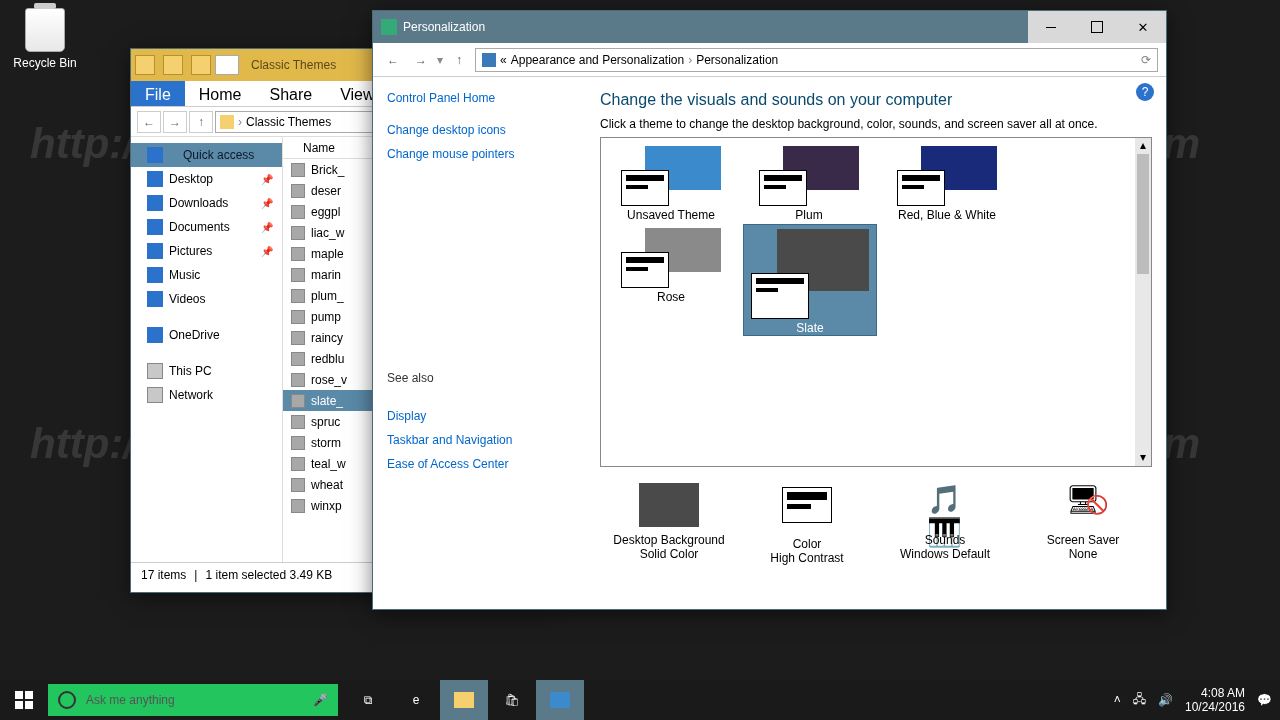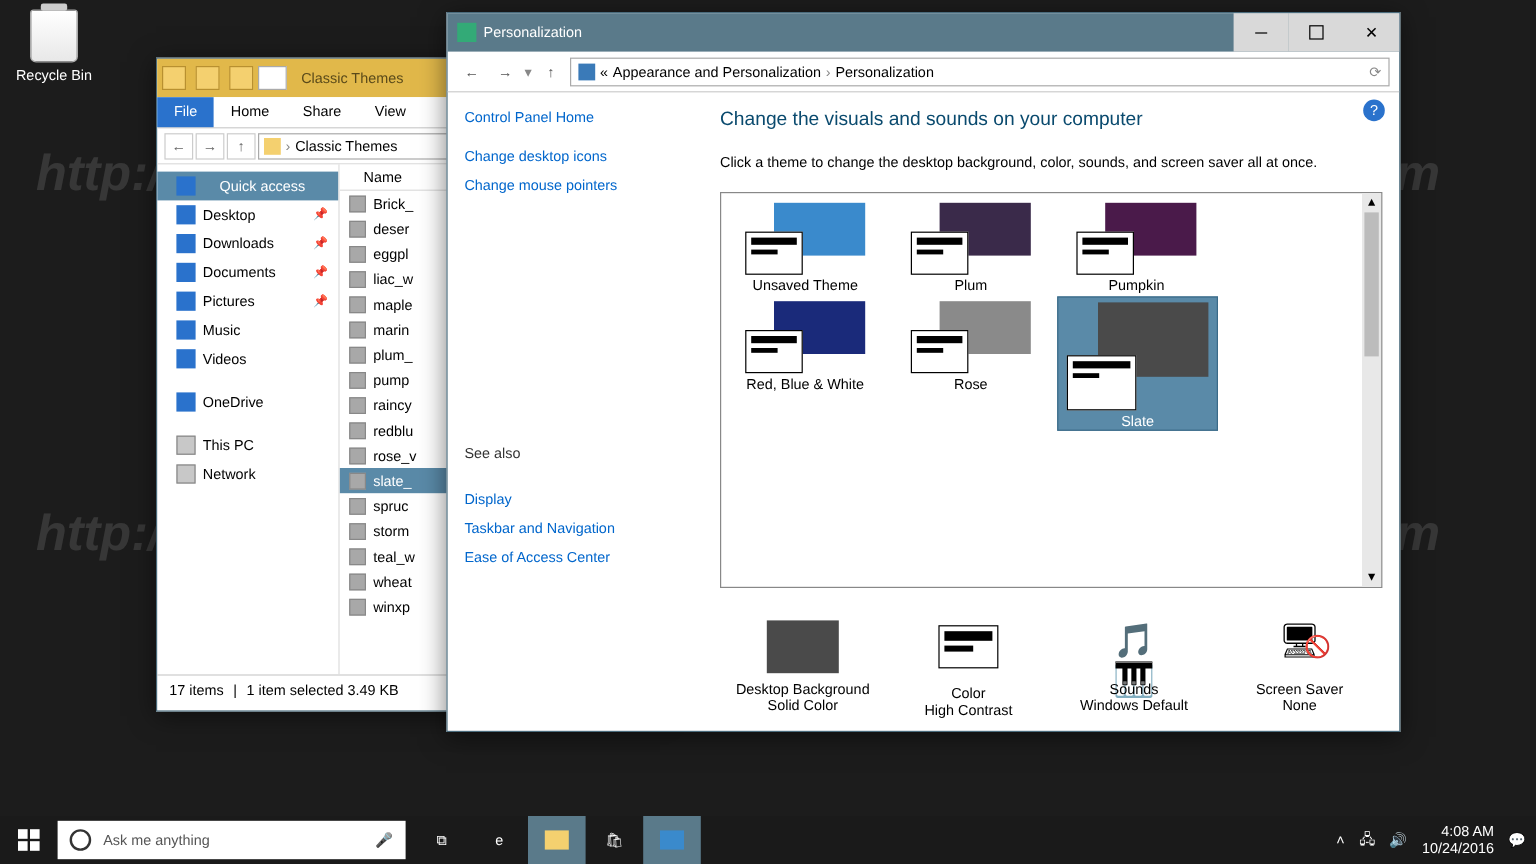--- a/index.html
+++ b/index.html
@@ -21,50 +21,50 @@
 .titlebar .wbtn.min::after{content:"";width:10px;border-top:1px solid #000;}
 .titlebar .wbtn.max::after{content:"";width:10px;height:10px;border:1px solid #000;}
 .titlebar .wbtn.close::after{content:"✕";font-size:13px;}
 
 
 .explorer { left:130px; top:48px; width:420px; height:545px; z-index:1; }
 .explorer .ribbon-top { height:32px; background:#e1b84a; display:flex; align-items:center; }
 .explorer .ribbon-top .icon-sq{width:20px;height:20px;background:#f4d06f;margin:0 4px;border:1px solid #b89030;}
 .explorer .ribbon-top .dropdown{width:24px;height:20px;background:#fff;border:1px solid #aaa;margin-right:12px;}
 .explorer .tabs { height:26px; background:#fff; border-bottom:1px solid #ccc; display:flex; }
-.explorer .tab{padding:5px 14px; font-size:12px;}
+.explorer .tab{padding:5px 14px; font-size:16px;}
 .explorer .tab.file{background:#2a72cc;color:#fff;}
 .explorer .addr { height:30px; display:flex; align-items:center; border-bottom:1px solid #ddd; padding:0 6px; }
 .explorer .addr .navbtn{width:24px;height:22px;border:1px solid #ccc;margin-right:2px;display:flex;align-items:center;justify-content:center;color:#666;}
 .explorer .addr .pathbox{flex:1;height:22px;border:1px solid #aaa;display:flex;align-items:center;padding:0 4px;gap:4px;}
 .explorer .body{display:flex;height:425px;}
 .explorer .sidebar{width:152px;border-right:1px solid #ddd;padding:6px 0;overflow:hidden;}
 .explorer .sb-item{height:24px;display:flex;align-items:center;padding-left:16px;gap:6px;}
-.explorer .sb-item.sel{background:#5a8aa8;color:#ffffff;gap:20px;}
+.explorer .sb-item.sel{background:#5a8aa8;color:#0f172a;gap:20px;}
 .explorer .sb-icon{width:16px;height:16px;background:#3a7ab8;display:inline-block;}
 .explorer .filelist{flex:1;overflow:hidden;}
 .explorer .listhdr{height:22px;border-bottom:1px solid #ddd;padding-left:20px;display:flex;align-items:center;background:#fff;}
 .explorer .row{height:21px;display:flex;align-items:center;padding-left:8px;gap:6px;}
 .explorer .row.sel{background:#5a8aa8;color:#fff;}
 .explorer .file-icon{width:14px;height:14px;background:#a8a8a8;border:1px solid #888;}
 .explorer .status{height:24px;border-top:1px solid #ccc;display:flex;align-items:center;padding:0 10px;gap:8px;font-size:11px;}
 
 
 .perso { left:372px; top:10px; width:795px; height:600px; z-index:2; }
 .perso .addrbar{height:34px;border-bottom:1px solid #ccc;display:flex;align-items:center;padding:0 8px;gap:4px;}
 .perso .addrbar .navbtn{width:24px;height:24px;display:flex;align-items:center;justify-content:center;color:#555;}
 .perso .addrbar .crumb-box{flex:1;height:24px;border:1px solid #aaa;display:flex;align-items:center;padding:0 6px;gap:4px;}
 .perso .addrbar .search{width:190px;height:24px;border:1px solid #aaa;display:flex;align-items:center;padding:0 6px;color:#888;font-style:italic;}
 .perso .body{display:flex;height:530px;gap:27px;}
 .perso .left{width:200px;padding:14px;}
 .perso .left a{display:block;color:#0066cc;text-decoration:none;margin-bottom:10px;font-size:12px;cursor:pointer;}
 .perso .left .hdr{color:#0066cc;margin-bottom:18px;}
 .perso .seealso{margin-top:210px;}
 .perso .seealso .lbl{color:#333;margin-bottom:24px;}
-.perso .main{flex:1;padding:14px 14px 8px 0;display:flex;flex-direction:column;justify-content:space-between;}
+.perso .main{flex:1;padding:14px 14px 8px 0;display:flex;flex-direction:column;}
 .perso .main h1{font-size:16px;color:#0a4a6e;font-weight:normal;margin-bottom:8px;}
 .perso .main .hint{font-size:12px;margin-bottom:6px;}
 .perso .theme-grid{border:1px solid #888;height:330px;padding:4px;display:flex;flex-wrap:wrap;align-content:flex-start;gap:2px 6px;overflow:hidden;position:relative;}
 .perso .theme{width:132px;text-align:center;font-size:12px;}
 .perso .theme .thumb{height:60px;position:relative;margin:4px auto 2px;width:100px;}
 .perso .theme .bg{position:absolute;right:0;top:0;width:76px;height:44px;}
 .perso .theme .card{position:absolute;left:0;bottom:0;width:48px;height:36px;background:#fff;border:1px solid #000;}
 .perso .theme .card::before{content:"";position:absolute;top:4px;left:4px;right:4px;height:6px;background:#000;}
 .perso .theme .card::after{content:"";position:absolute;top:14px;left:4px;width:22px;height:4px;background:#000;}
 .perso .theme.sel{background:#5a8aa8;color:#fff;border:1px solid #3a6a88;width:134px;}
@@ -75,21 +75,21 @@
 .perso .bottom-row{display:flex;justify-content:space-around;padding-top:16px;}
 .perso .bottom-item{text-align:center;font-size:12px;width:120px;}
 .perso .bottom-item .icn{width:60px;height:44px;margin:0 auto 6px;}
 .perso .help{position:absolute;right:12px;top:72px;width:18px;height:18px;background:#2a72cc;color:#fff;border-radius:50%;display:flex;align-items:center;justify-content:center;font-size:12px;}
 
 
 .taskbar{position:absolute;left:0;right:0;bottom:0;height:40px;background:#1a1a1a;display:flex;align-items:center;}
 .taskbar .start{width:48px;height:40px;display:flex;align-items:center;justify-content:center;}
 .taskbar .start-icon{width:18px;height:18px;display:grid;grid-template:1fr 1fr/1fr 1fr;gap:2px;}
 .taskbar .start-icon span{background:#fff;}
-.taskbar .cortana{width:290px;height:32px;background:#ffffff;display:flex;align-items:center;padding:0 10px;gap:10px;color:#555;margin-right:6px;}
+.taskbar .cortana{width:290px;height:32px;background:#22c55e;display:flex;align-items:center;padding:0 10px;gap:10px;color:#555;margin-right:6px;}
 .taskbar .cortana .circ{width:18px;height:18px;border:2px solid #333;border-radius:50%;}
 .taskbar .tbtn{width:48px;height:40px;display:flex;align-items:center;justify-content:center;color:#fff;}
 .taskbar .tbtn.active{background:#5a7a8a;}
 .taskbar .spacer{flex:1;}
 .taskbar .tray{display:flex;align-items:center;color:#fff;gap:12px;padding-right:8px;font-size:11px;}
 .taskbar .clock{text-align:right;line-height:1.2;}
 .desktop-info{position:absolute;right:10px;bottom:46px;color:#fff;text-align:right;font-size:11px;line-height:1.4;}
 
 
 .ic-folder{background:#f4d06f !important;}
@@ -314,27 +314,20 @@
             </div>
             <div class="theme">
               <div class="thumb">
                 <div class="bg" style="background:#3a2a4a"></div>
                 <div class="card"></div>
               </div>
               <div>Plum</div>
             </div>
             <div class="theme">
               <div class="thumb">
-                <div class="bg" style="background:#4a1a4a"></div>
-                <div class="card"></div>
-              </div>
-              <div>Pumpkin</div>
-            </div>
-            <div class="theme">
-              <div class="thumb">
                 <div class="bg" style="background:#1a2a7a"></div>
                 <div class="card"></div>
               </div>
               <div>Red, Blue &amp; White</div>
             </div>
             <div class="theme">
               <div class="thumb">
                 <div class="bg" style="background:#8a8a8a"></div>
                 <div class="card"></div>
               </div>

